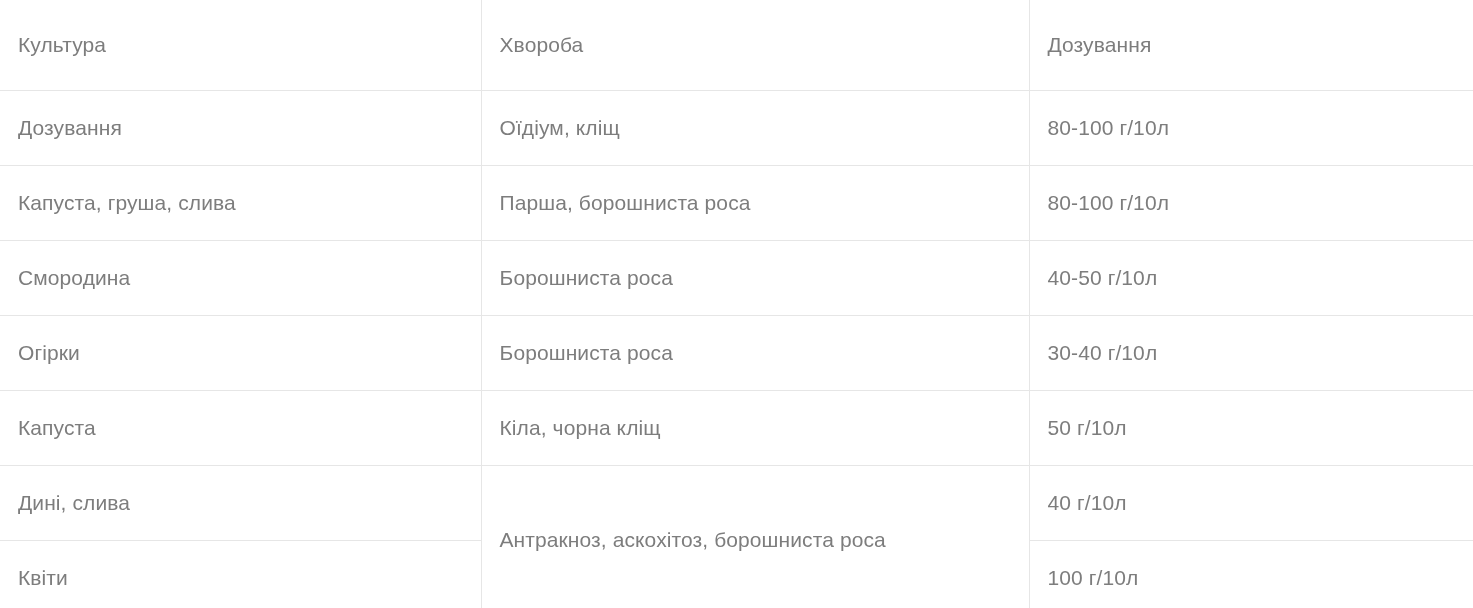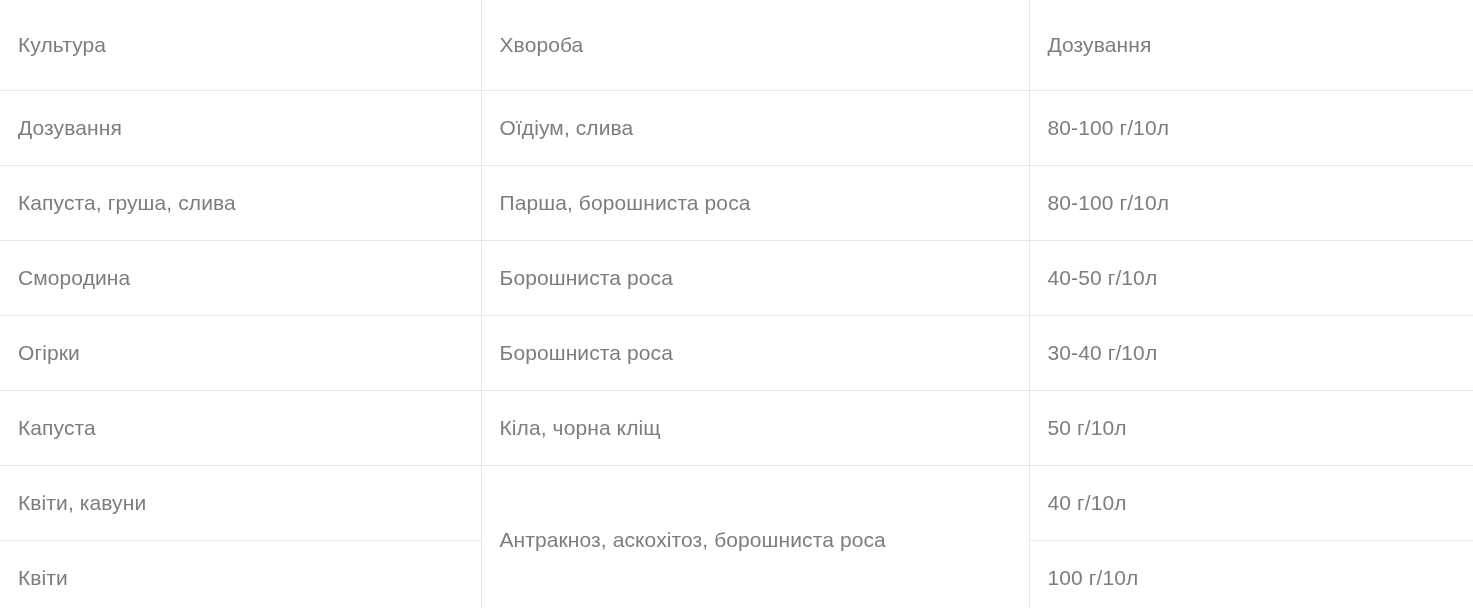--- a/index.html
+++ b/index.html
@@ -67,21 +67,21 @@
       <col class="c3">
     </colgroup>
     <tbody>
       <tr>
         <th>Культура</th>
         <th>Хвороба</th>
         <th>Дозування</th>
       </tr>
       <tr>
         <td>Дозування</td>
-        <td>Оїдіум, слива</td>
+        <td>Оїдіум, кліщ</td>
         <td>80-100 г/10л</td>
       </tr>
       <tr>
         <td>Капуста, груша, слива</td>
         <td>Парша, борошниста роса</td>
         <td>80-100 г/10л</td>
       </tr>
       <tr>
         <td>Смородина</td>
         <td>Борошниста роса</td>
@@ -91,21 +91,21 @@
         <td>Огірки</td>
         <td>Борошниста роса</td>
         <td>30-40 г/10л</td>
       </tr>
       <tr>
         <td>Капуста</td>
         <td>Кіла, чорна кліщ</td>
         <td>50 г/10л</td>
       </tr>
       <tr>
-        <td>Квіти, кавуни</td>
+        <td>Дині, слива</td>
         <td class="merged-cell" rowspan="2">Антракноз, аскохітоз, борошниста роса</td>
         <td>40 г/10л</td>
       </tr>
       <tr>
         <td>Квіти</td>
         <td>100 г/10л</td>
       </tr>
     </tbody>
   </table>
 </div>

